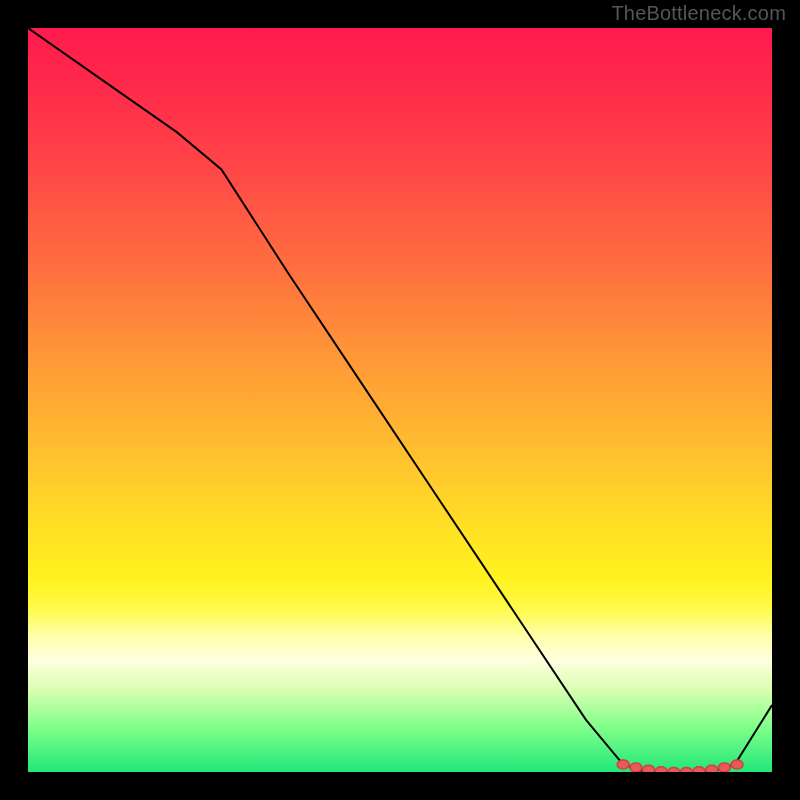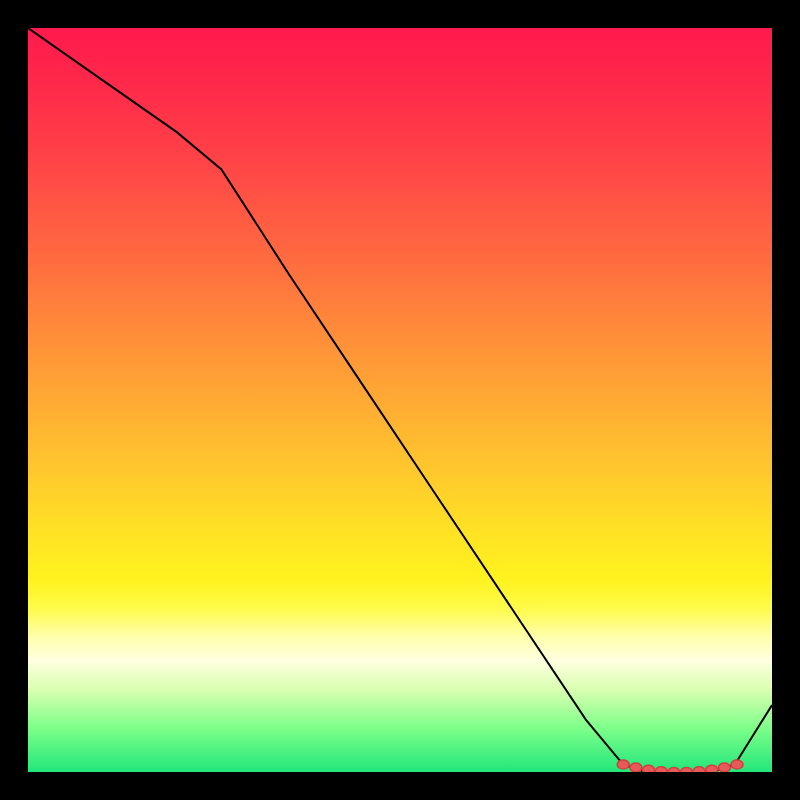--- a/index.html
+++ b/index.html
@@ -57,20 +57,21 @@
   .dot {
     fill: #e85a5a;
     stroke: #d23f3f;
     stroke-width: 1.5;
   }
 </style>
 </head>
 <body>
 
 <div class="frame">
+  <div class="attribution">TheBottleneck.com</div>
   <div class="plot-area"></div>
   <svg class="overlay" viewBox="0 0 744 744" preserveAspectRatio="none">
     <path id="curvePath" class="curve" d="M0.00 0.00 L74.40 52.08 L148.80 104.16 L193.44 141.36 L260.40 245.52 L334.80 357.12 L409.20 468.72 L483.60 580.32 L558.00 691.92 L595.20 736.56 L617.52 744.00 L639.84 744.00 L662.16 744.00 L684.48 744.00 L706.80 736.56 L744.00 677.04"></path>
     <g id="dotsGroup">
         <ellipse cx="595.20" cy="736.56" rx="6" ry="4.5" class="dot"></ellipse>
         <ellipse cx="607.85" cy="739.54" rx="6" ry="4.5" class="dot"></ellipse>
         <ellipse cx="620.50" cy="741.77" rx="6" ry="4.5" class="dot"></ellipse>
         <ellipse cx="633.14" cy="743.26" rx="6" ry="4.5" class="dot"></ellipse>
         <ellipse cx="645.79" cy="744.00" rx="6" ry="4.5" class="dot"></ellipse>
         <ellipse cx="658.44" cy="744.00" rx="6" ry="4.5" class="dot"></ellipse>

